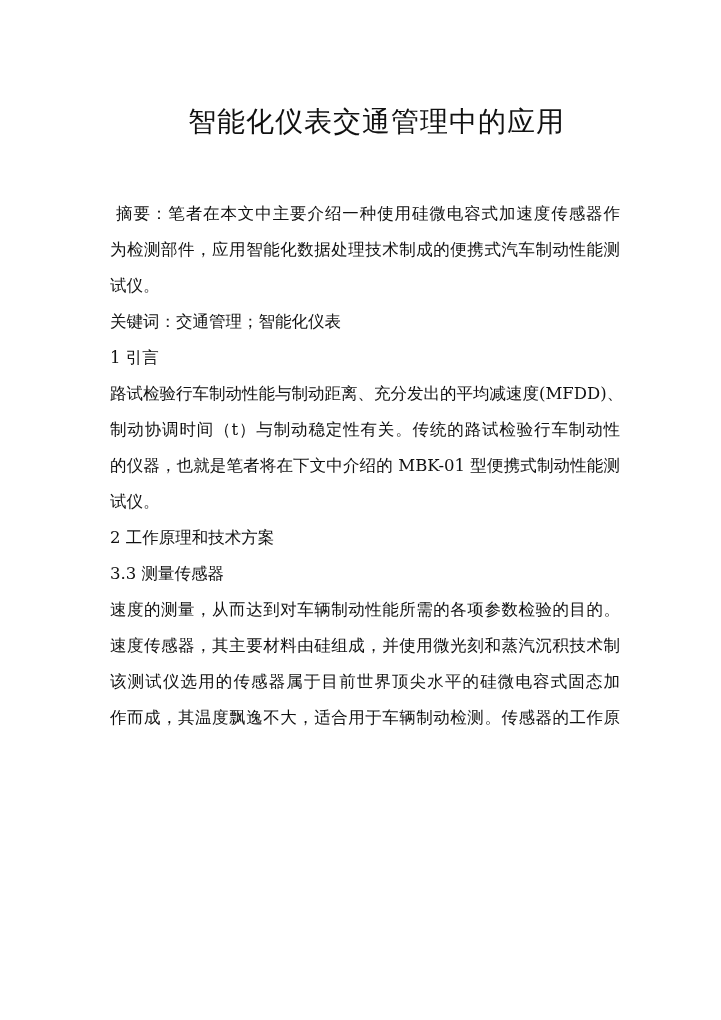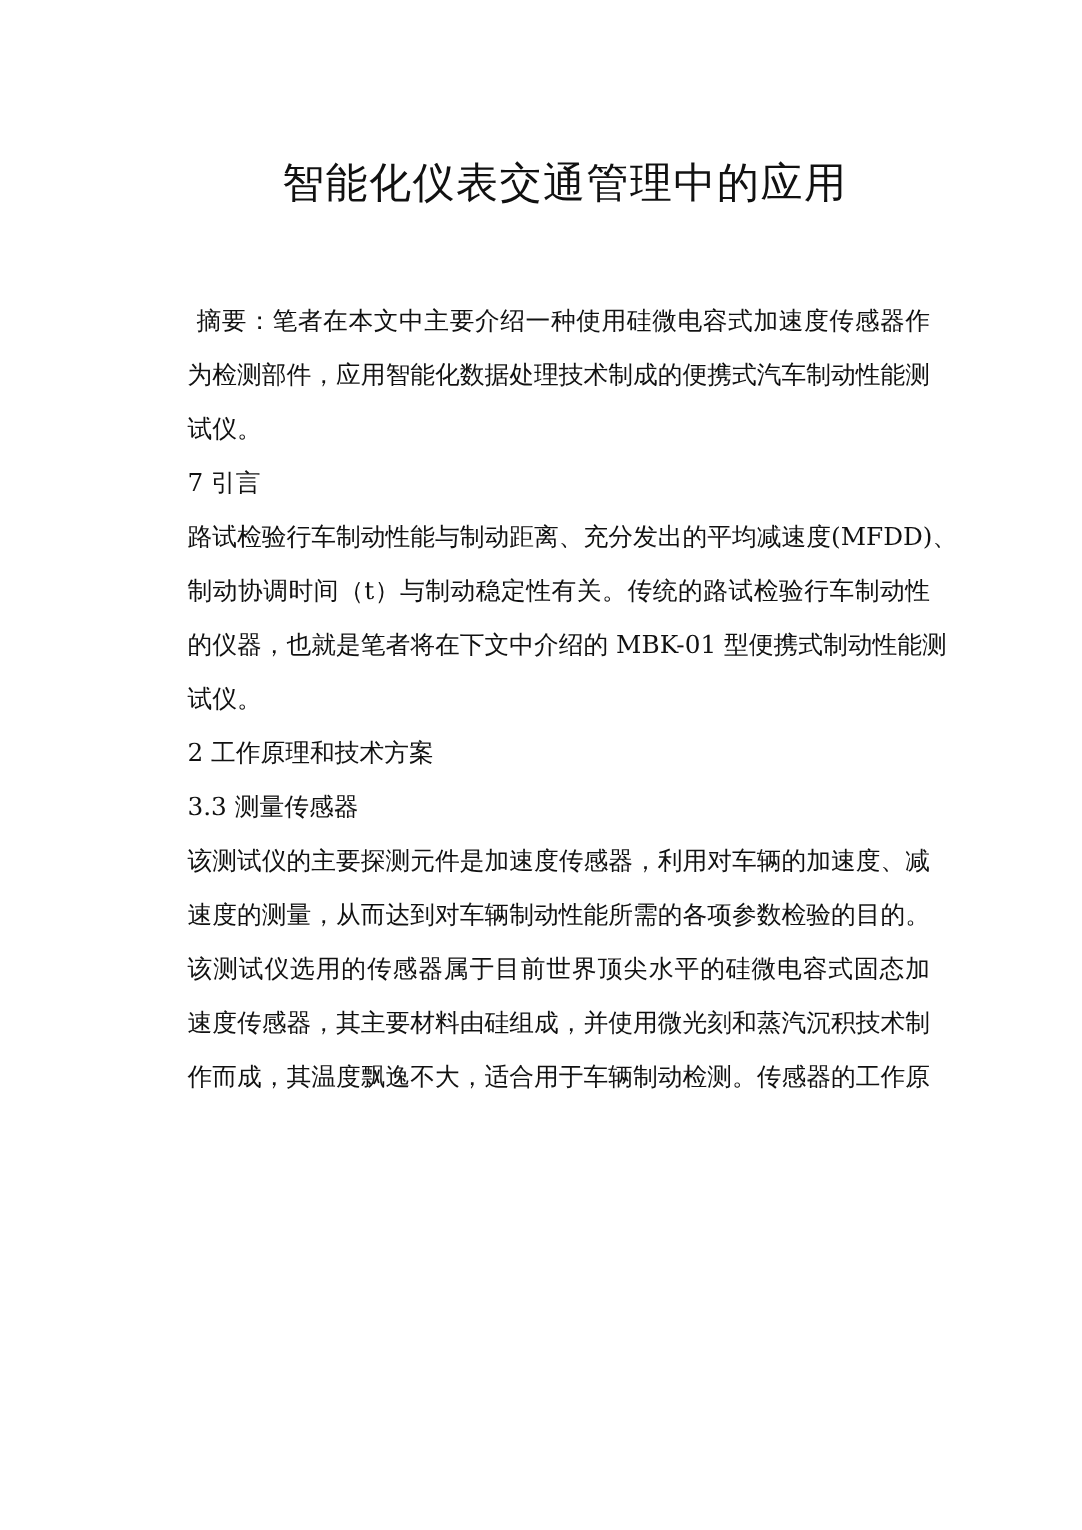--- a/index.html
+++ b/index.html
@@ -43,21 +43,20 @@
       font-size: 16.5px;
       line-height: 36px;
       margin: 0;
     }
     .line {
       display: block;
       white-space: nowrap;
       height: 36px;
       text-align: justify;
       text-align-last: justify;
-      margin-left: 15px;
     }
     .line.last {
       text-align-last: left;
     }
     .line.indent {
       padding-left: 6px;
     }
   </style>
 </head>
 <body>
@@ -67,36 +66,36 @@
   <h1 class="title">智能化仪表交通管理中的应用</h1>
 
   <div class="body-text">
 
     <div>
       <span class="line indent">摘要：笔者在本文中主要介绍一种使用硅微电容式加速度传感器作</span>
       <span class="line">为检测部件，应用智能化数据处理技术制成的便携式汽车制动性能测</span>
       <span class="line last">试仪。</span>
     </div>
 
+    <span class="line last">关键词：交通管理；智能化仪表</span>
 
     <div>
-      <span class="line last">7 引言</span>
+      <span class="line last">1 引言</span>
       <span class="line">路试检验行车制动性能与制动距离、充分发出的平均减速度(MFDD)、</span>
       <span class="line">制动协调时间（t）与制动稳定性有关。传统的路试检验行车制动性</span>
       <span class="line">的仪器，也就是笔者将在下文中介绍的 MBK-01 型便携式制动性能测</span>
       <span class="line last">试仪。</span>
     </div>
 
     <div>
       <span class="line last">2 工作原理和技术方案</span>
     </div>
 
     <div>
       <span class="line last">3.3 测量传感器</span>
-      <span class="line">该测试仪的主要探测元件是加速度传感器，利用对车辆的加速度、减</span>
       <span class="line">速度的测量，从而达到对车辆制动性能所需的各项参数检验的目的。</span>
+      <span class="line">速度传感器，其主要材料由硅组成，并使用微光刻和蒸汽沉积技术制</span>
       <span class="line">该测试仪选用的传感器属于目前世界顶尖水平的硅微电容式固态加</span>
-      <span class="line">速度传感器，其主要材料由硅组成，并使用微光刻和蒸汽沉积技术制</span>
       <span class="line">作而成，其温度飘逸不大，适合用于车辆制动检测。传感器的工作原</span>
     </div>
 
   </div>
 </div>
 
 </body></html>

